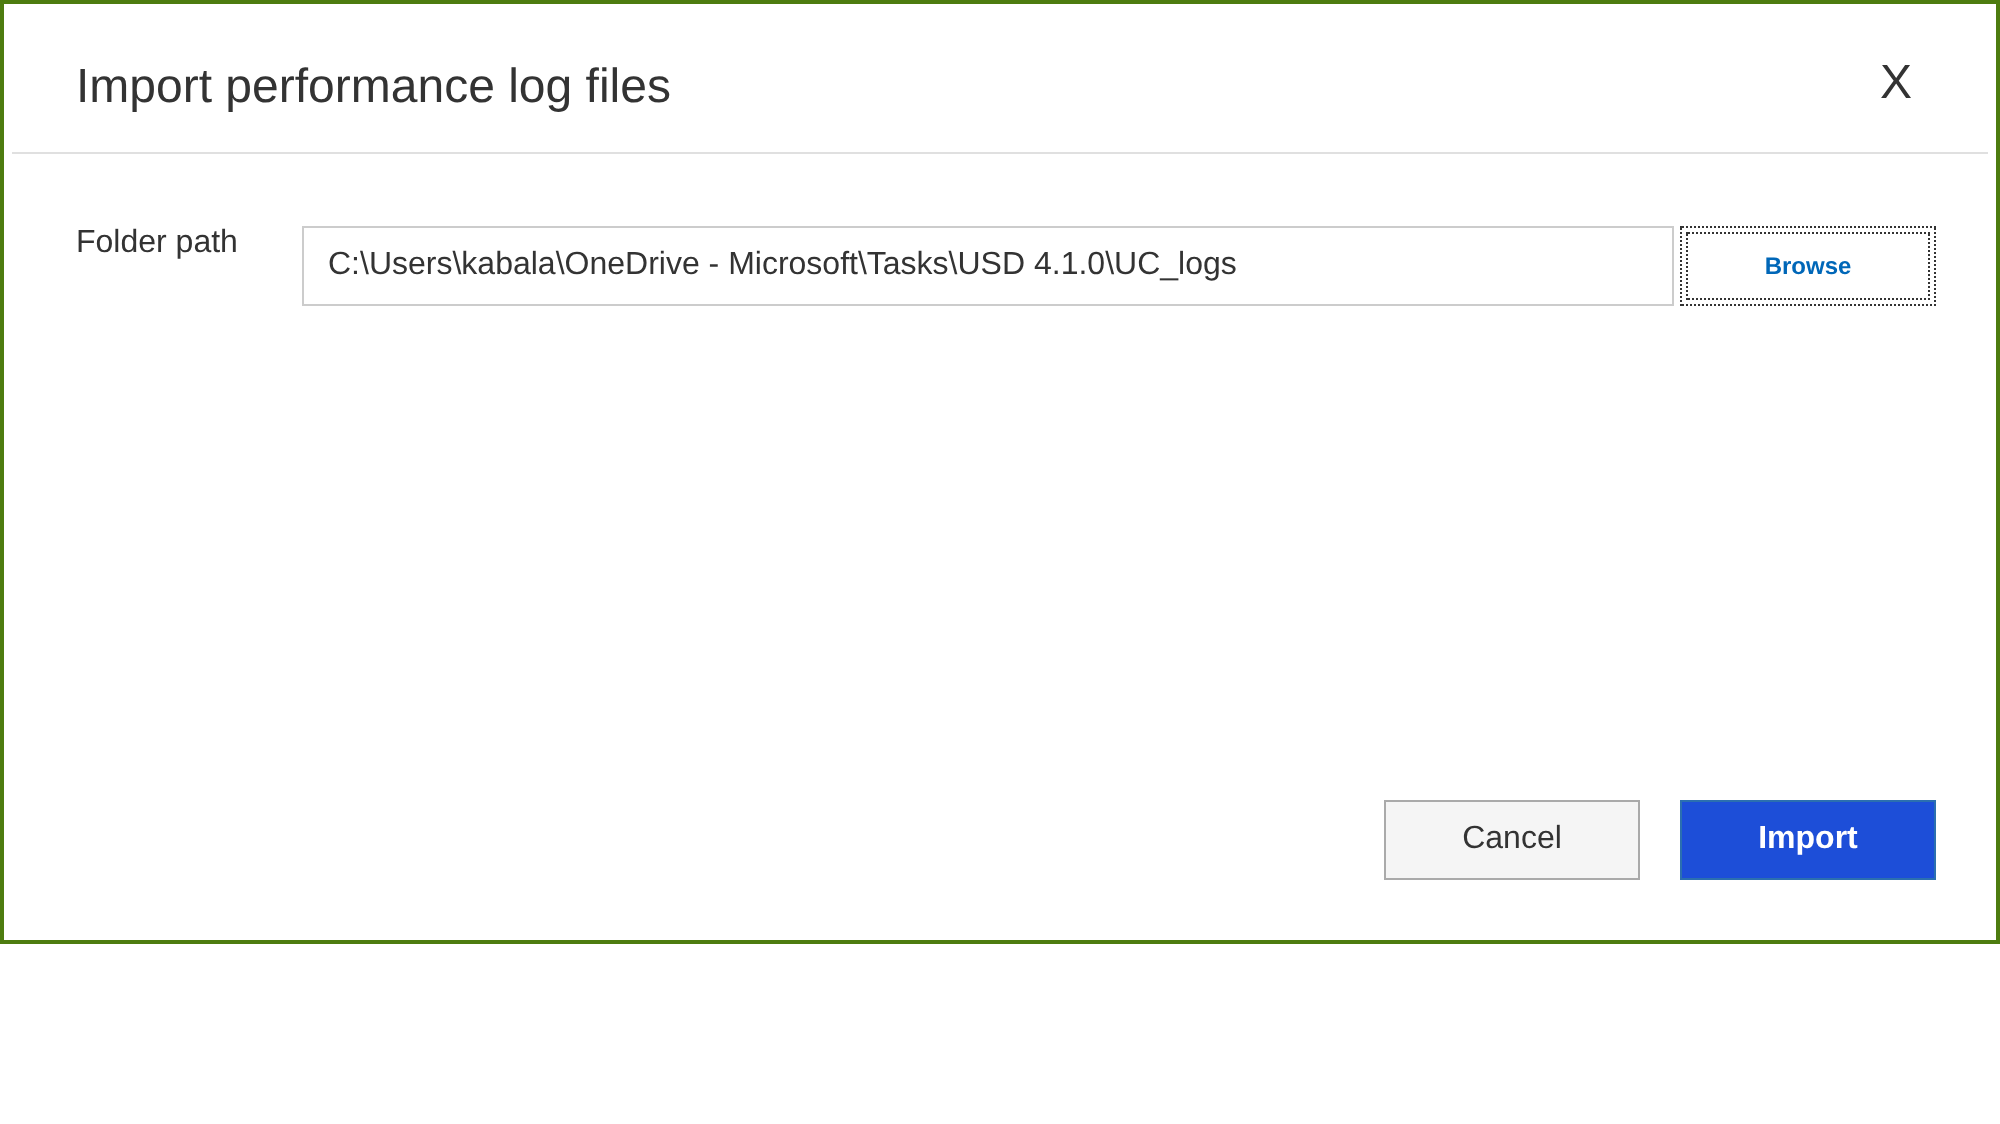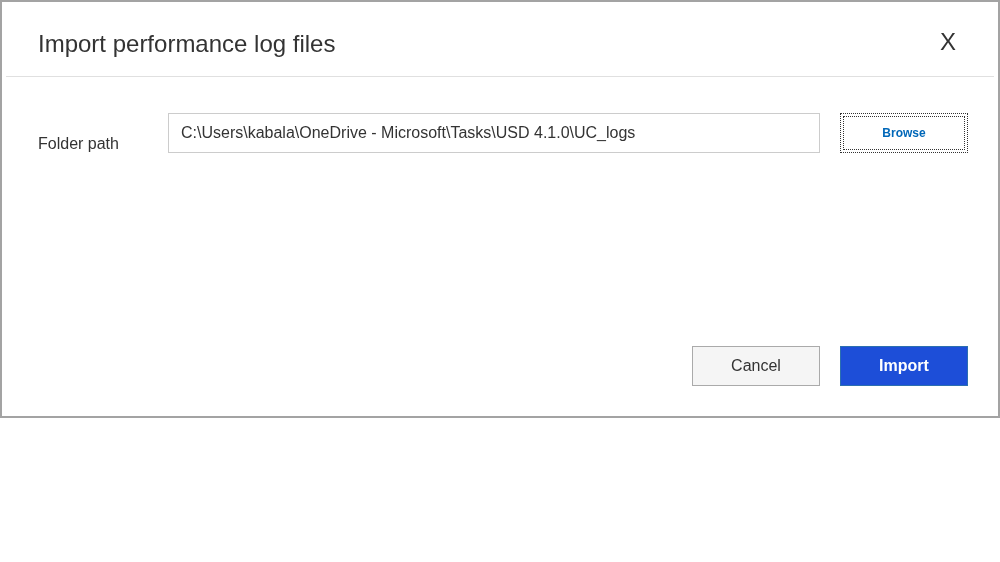--- a/index.html
+++ b/index.html
@@ -9,22 +9,22 @@
     }
     body {
       font-family: "Segoe UI", -apple-system, sans-serif;
       background: #ffffff;
       width: 1000px;
       height: 562px;
       position: relative;
     }
     .dialog {
       width: 1000px;
-      height: 418px;
-      border: 2px solid #a3a3a3;
+      height: 472px;
+      border: 2px solid #4d7c0f;
       background: #ffffff;
       position: relative;
       padding: 0;
     }
     .header {
       display: flex;
       justify-content: space-between;
       align-items: flex-start;
       padding: 28px 32px 18px 32px;
       border-bottom: 1px solid #e0e0e0;
@@ -42,22 +42,22 @@
       cursor: pointer;
       background: none;
       border: none;
       line-height: 1;
       padding: 0 6px;
       font-family: inherit;
     }
     .body {
       padding: 36px 30px 0 36px;
       display: flex;
-      align-items: flex-end;
-      gap: 20px;
+      align-items: flex-start;
+      gap: 3px;
     }
     .field-label {
       font-size: 16px;
       color: #333333;
       width: 110px;
       flex-shrink: 0;
     }
     .path-input {
       flex: 1;
       height: 40px;

